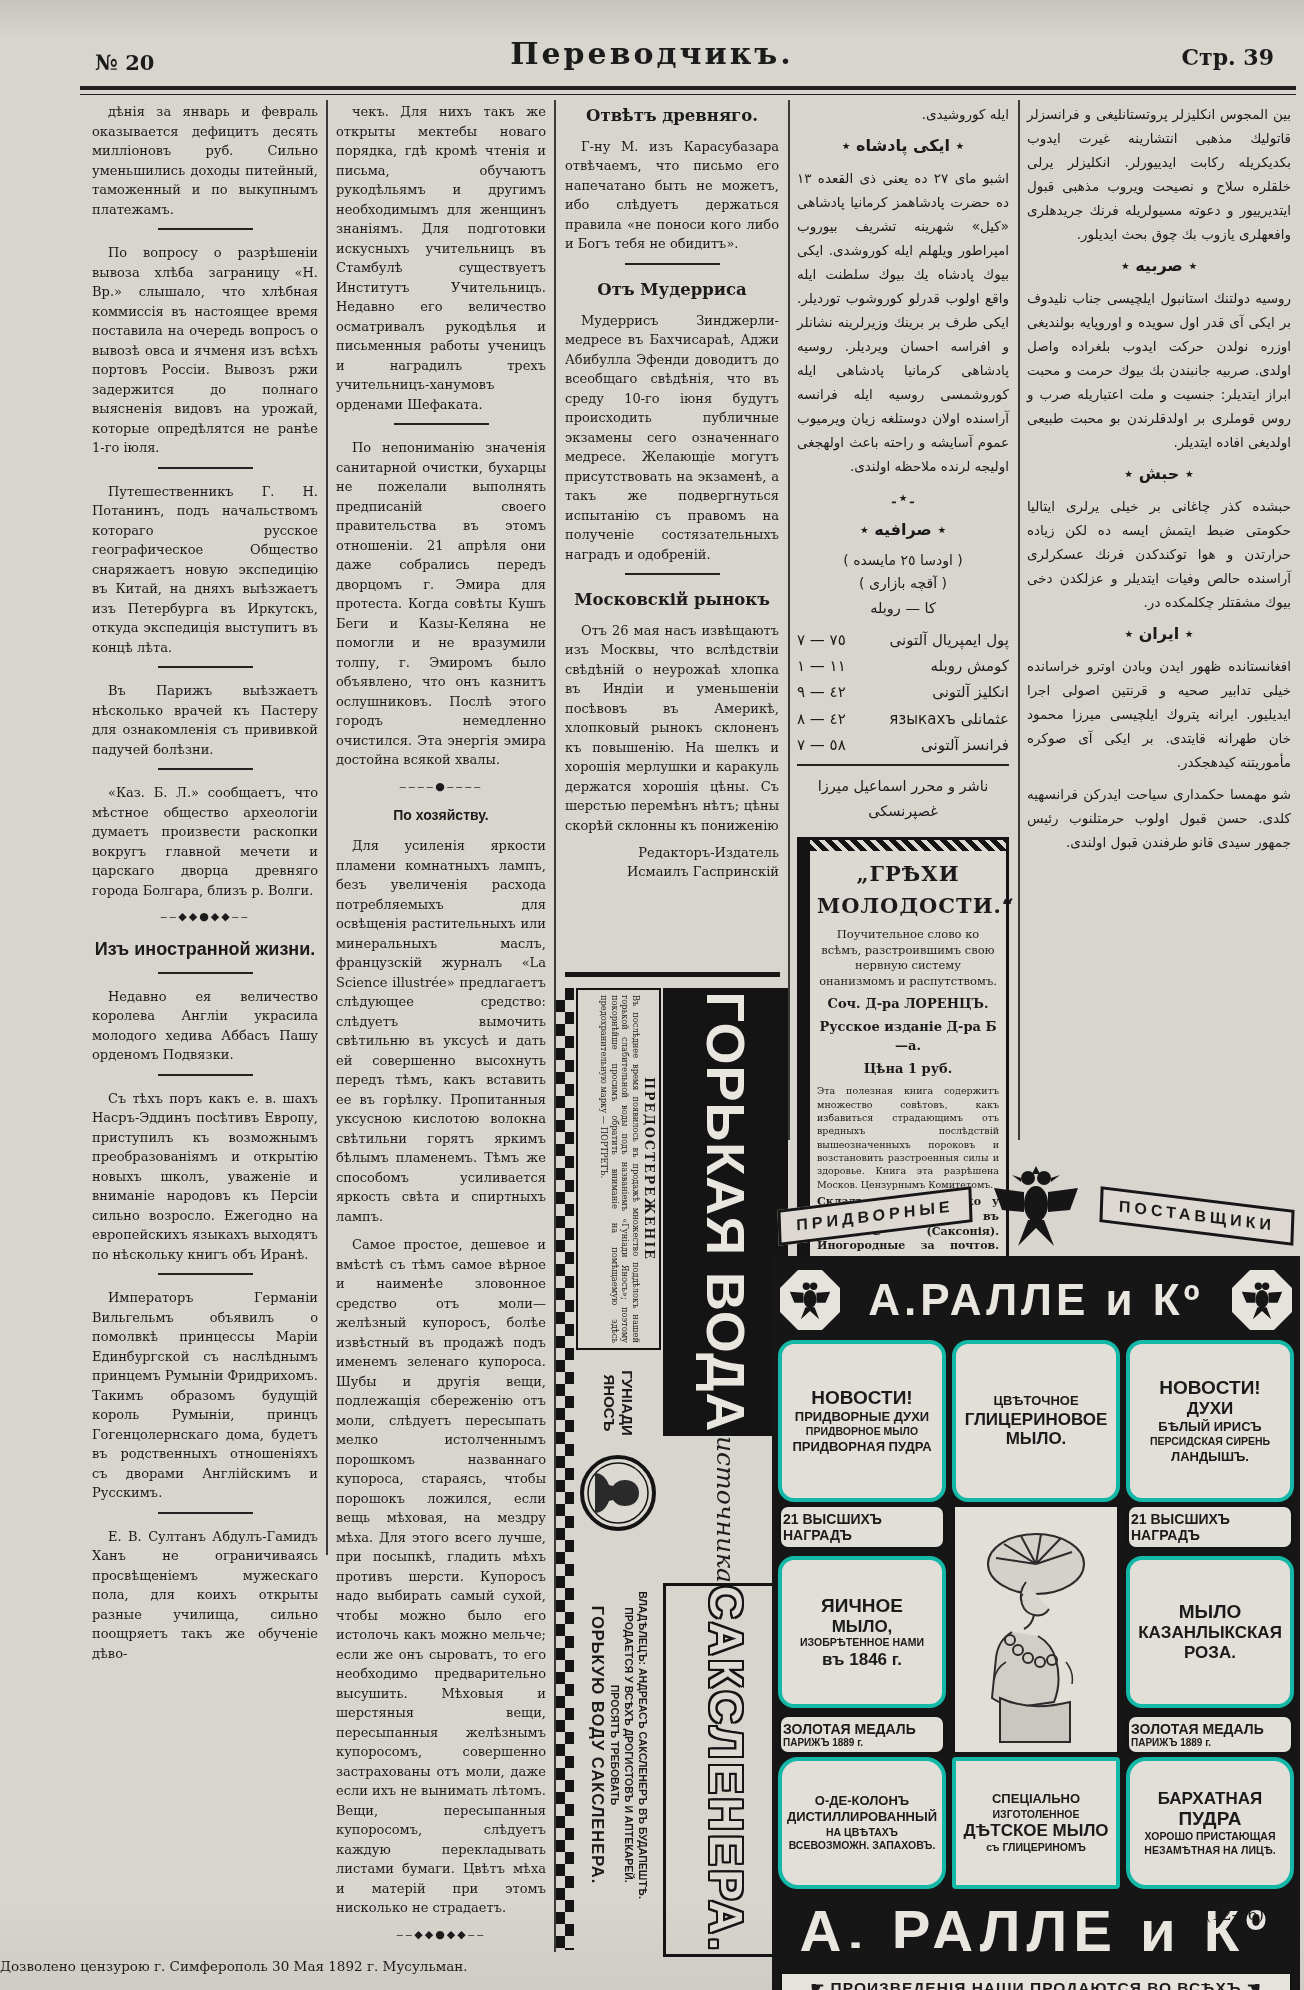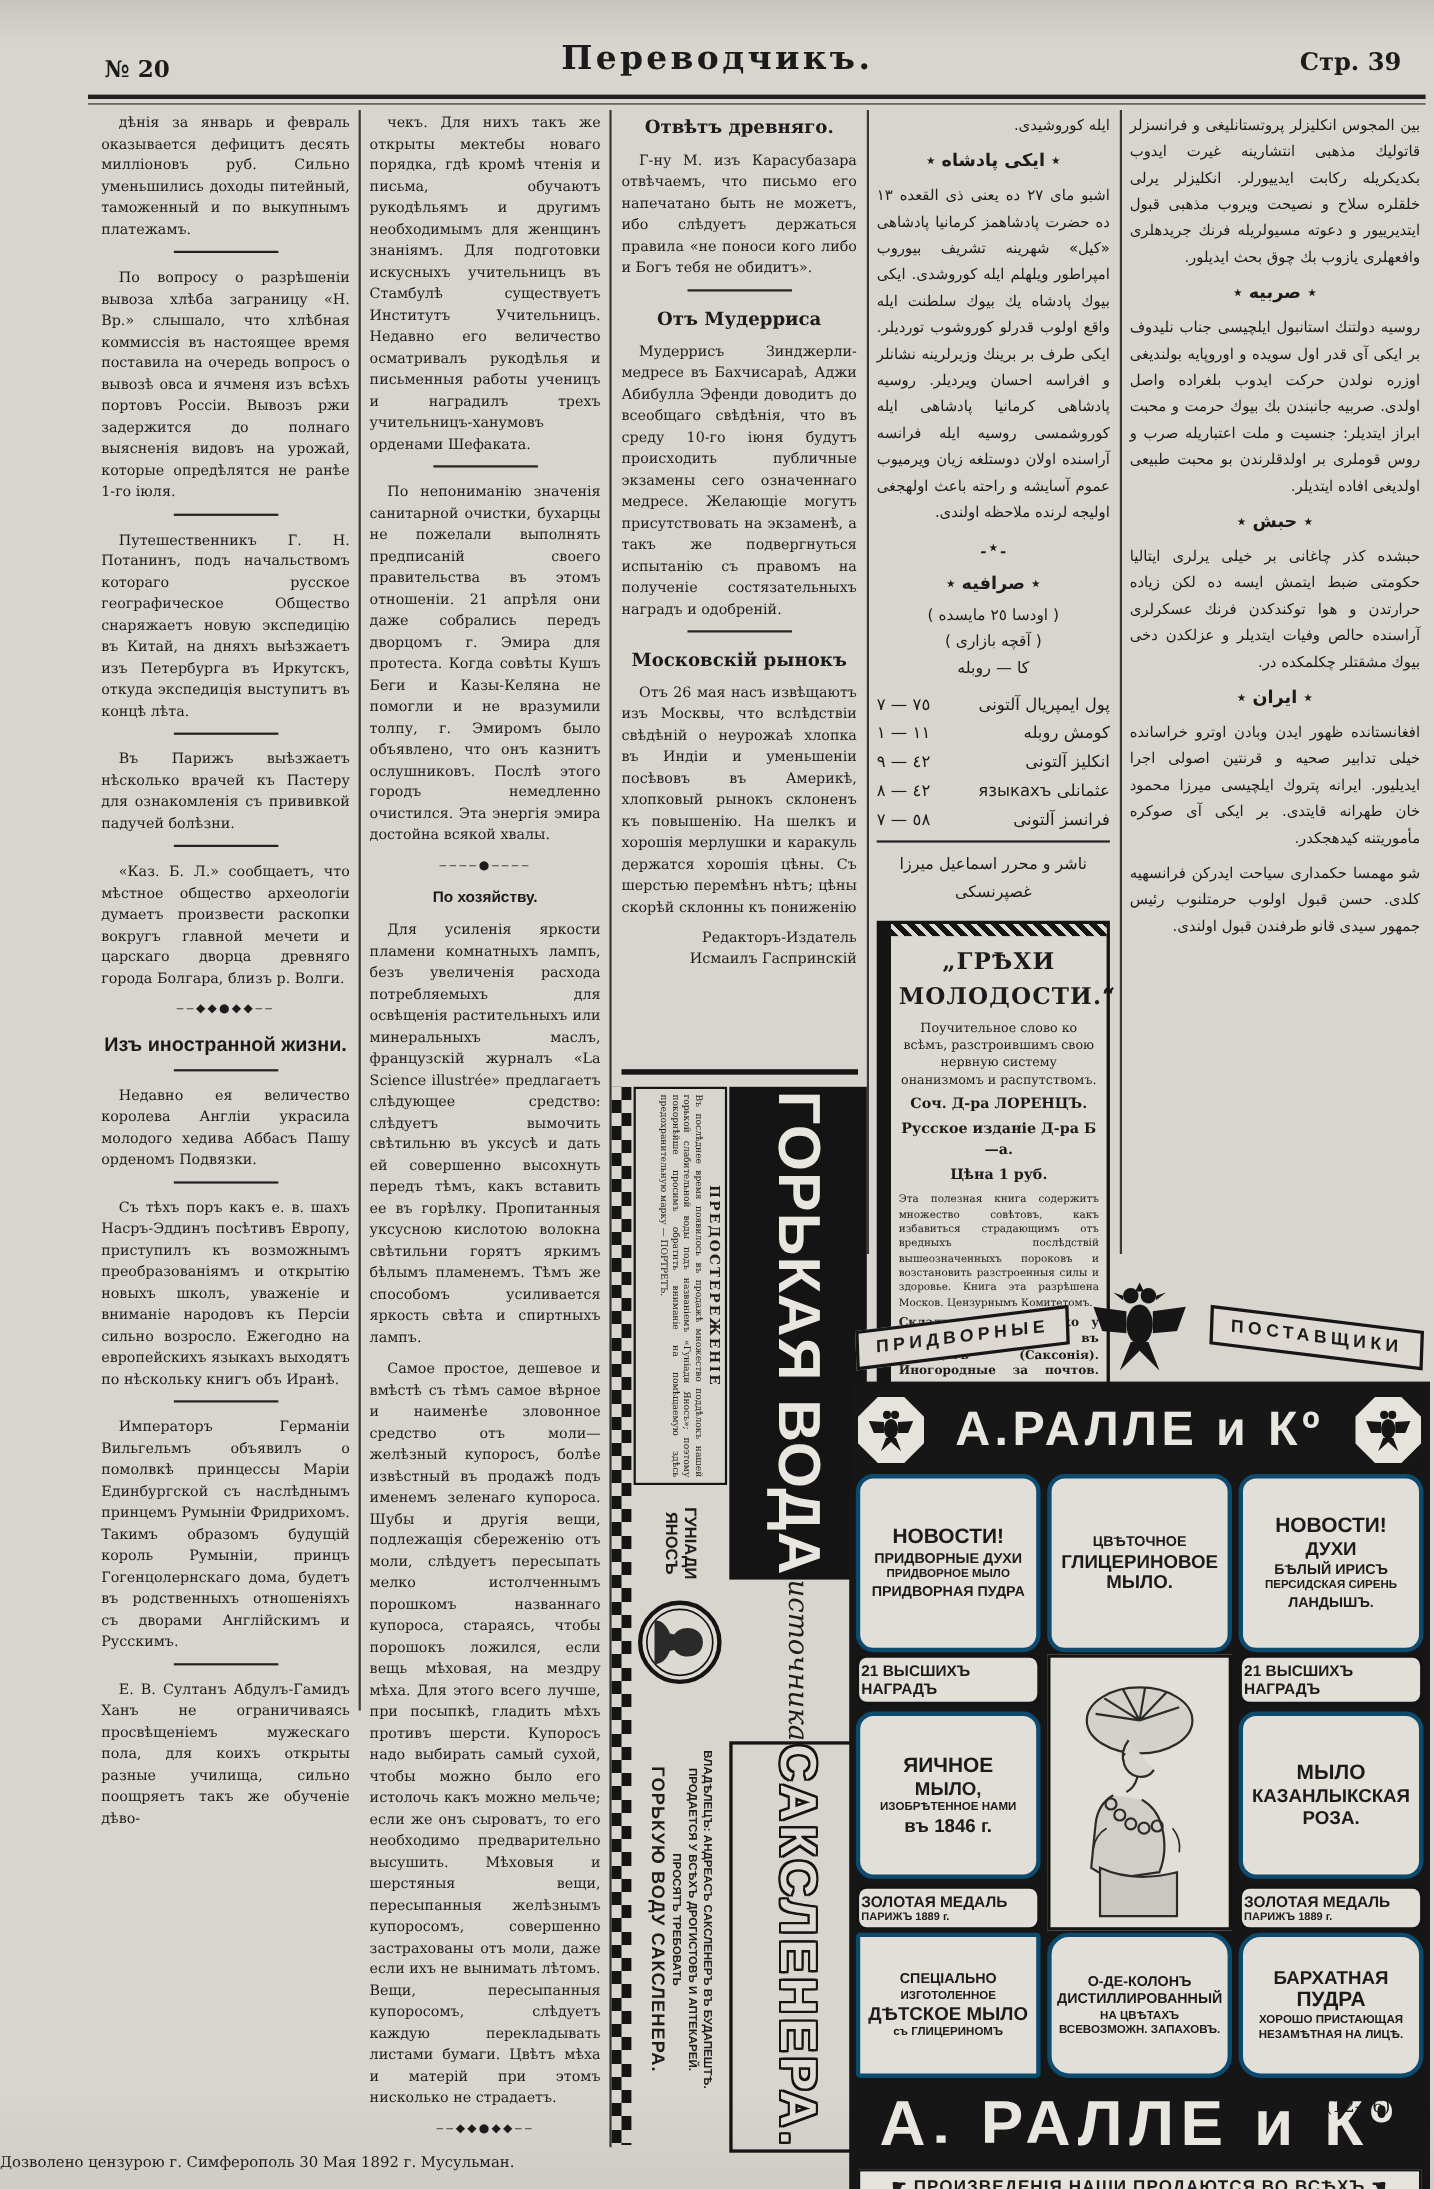--- a/index.html
+++ b/index.html
@@ -66,21 +66,21 @@
   .ribbon-row{position:relative;height:94px;}
   .ribbon{position:absolute;top:36px;width:188px;height:30px;border:3px solid #161616;background:#ddd9d2;display:flex;align-items:center;justify-content:center;font-weight:bold;font-size:16px;letter-spacing:4px;}
   .ribbon.l{left:6px;transform:skewY(-5deg) rotate(-2deg);}
   .ribbon.r{right:6px;transform:skewY(5deg) rotate(2deg);}
   .ribbon-eagle{position:absolute;left:50%;top:0;transform:translateX(-50%);}
   .ralle-box{background:#161616;padding:6px;}
   .ralle-brand{display:flex;align-items:center;justify-content:space-between;height:76px;padding:0 2px;}
   .ralle-brand-t{color:#e9e6df;font-weight:bold;font-size:44px;letter-spacing:4px;white-space:nowrap;}
   .oct{width:60px;height:60px;background:#e6e3dc;clip-path:polygon(30% 0,70% 0,100% 30%,100% 70%,70% 100%,30% 100%,0 70%,0 30%);display:flex;align-items:center;justify-content:center;}
   .ralle-grid{display:grid;grid-template-columns:1fr 1fr 1fr;gap:6px;margin-top:2px;}
-  .rpanel{background:#e2dfd8;border:4px solid #0c4a6e;border-radius:16px;display:flex;flex-direction:column;align-items:center;justify-content:center;text-align:center;padding:6px 3px;overflow:hidden;}
+  .rpanel{background:#e2dfd8;border:4px solid #14b8a6;border-radius:16px;display:flex;flex-direction:column;align-items:center;justify-content:center;text-align:center;padding:6px 3px;overflow:hidden;}
   .rbar{background:#e2dfd8;border:3px solid #141414;border-radius:10px;text-align:left;font-weight:bold;font-size:14px;padding:4px 2px;}
   .rbar small{display:block;font-size:10px;font-weight:bold;}
   .stack{display:flex;flex-direction:column;gap:6px;}
   .t-nov{font-size:19px;font-weight:bold;}
   .t-big{font-size:17px;font-weight:bold;line-height:1.15;}
   .t-med{font-size:13px;font-weight:bold;line-height:1.25;}
   .t-sm{font-size:10.5px;font-weight:bold;line-height:1.3;}
   .woman-panel{background:#e2dfd8;border:3px solid #141414;display:flex;align-items:center;justify-content:center;overflow:hidden;}
   .ralle-brand2{color:#e9e6df;font-weight:bold;font-size:58px;letter-spacing:6px;text-align:center;padding:8px 0 6px;white-space:nowrap;}
   .ralle-foot{background:#e6e3dc;border:2px solid #141414;margin:2px;padding:5px 4px;text-align:center;}
@@ -351,33 +351,33 @@
             <div class="t-big">РОЗА.</div>
           </div>
           <div class="rbar">
             <span>ЗОЛОТАЯ МЕДАЛЬ</span>
             <small>ПАРИЖЪ 1889 г.</small>
           </div>
         </div>
       </div>
 
       <div class="ralle-grid">
+        <div class="rpanel" style="height:112px;border-radius:20px;">
+          <div class="t-med">О-ДЕ-КОЛОНЪ</div>
+          <div class="t-med">ДИСТИЛЛИРОВАННЫЙ</div>
+          <div class="t-sm">НА ЦВѢТАХЪ</div>
+          <div class="t-sm">ВСЕВОЗМОЖН. ЗАПАХОВЪ.</div>
+        </div>
         <div class="rpanel" style="height:112px;border-radius:4px;">
           <div class="t-med">СПЕЦІАЛЬНО</div>
           <div class="t-sm">ИЗГОТОЛЕННОЕ</div>
           <div class="t-big">ДѢТСКОЕ МЫЛО</div>
           <div class="t-sm">съ ГЛИЦЕРИНОМЪ</div>
         </div>
         <div class="rpanel" style="height:112px;border-radius:20px;">
-          <div class="t-med">О-ДЕ-КОЛОНЪ</div>
-          <div class="t-med">ДИСТИЛЛИРОВАННЫЙ</div>
-          <div class="t-sm">НА ЦВѢТАХЪ</div>
-          <div class="t-sm">ВСЕВОЗМОЖН. ЗАПАХОВЪ.</div>
-        </div>
-        <div class="rpanel" style="height:112px;border-radius:20px;">
           <div class="t-big">БАРХАТНАЯ</div>
           <div class="t-nov">ПУДРА</div>
           <div class="t-sm">ХОРОШО ПРИСТАЮЩАЯ</div>
           <div class="t-sm">НЕЗАМѢТНАЯ НА ЛИЦѢ.</div>
         </div>
       </div>
 
       <div class="ralle-brand2">А. РАЛЛЕ и Кº</div>
       <div class="ralle-foot">
         <div class="f1">☛ ПРОИЗВЕДЕНІЯ НАШИ ПРОДАЮТСЯ ВО ВСѢХЪ ☚</div>

